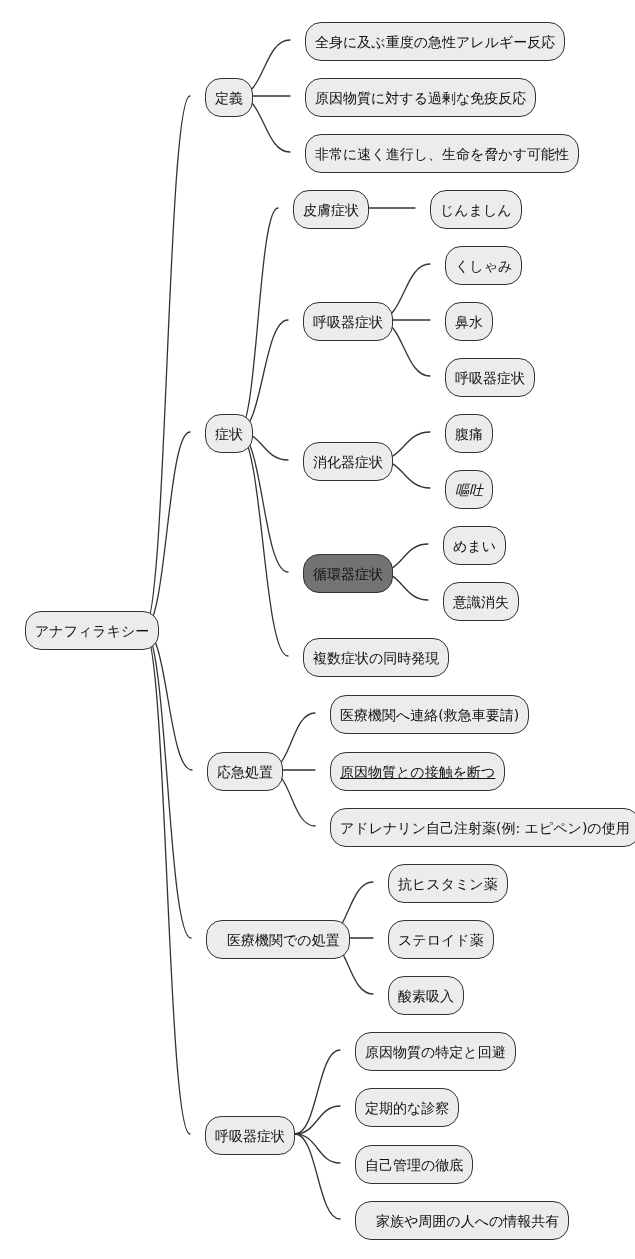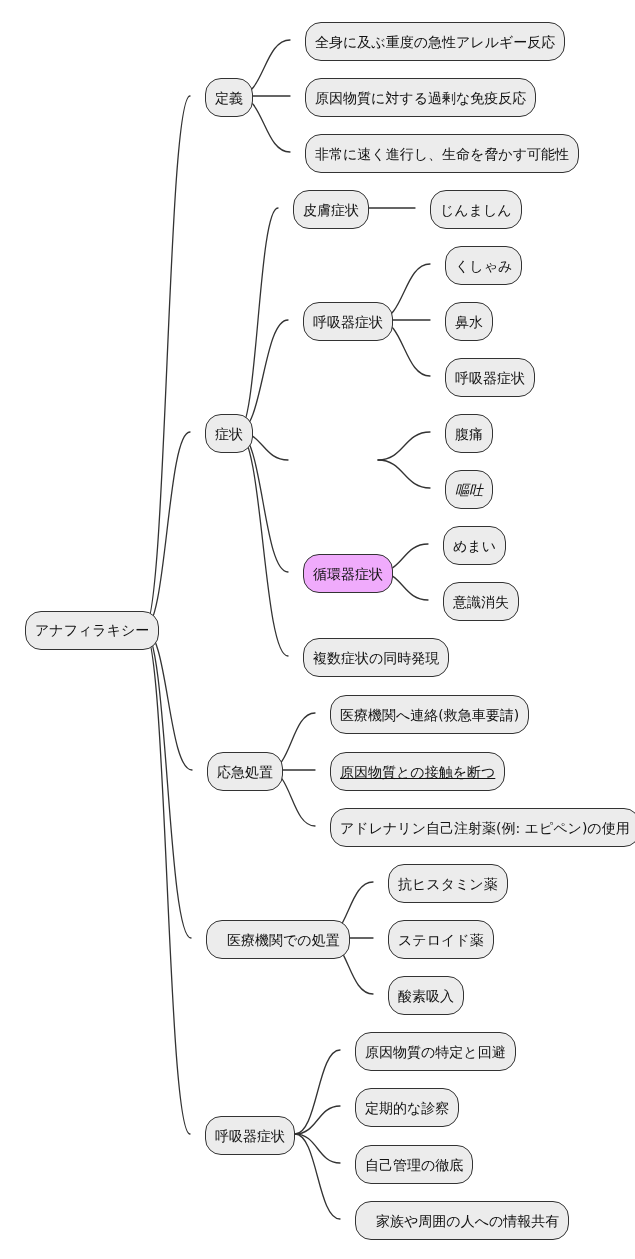--- a/index.html
+++ b/index.html
@@ -70,35 +70,36 @@
       <path d="M324,938 C348.5,938 348.5,882 373,882" fill="none" stroke="#333333" stroke-width="1.3" stroke-linecap="round"></path>
       <path d="M324,938 L373,938" fill="none" stroke="#333333" stroke-width="1.3" stroke-linecap="round"></path>
       <path d="M324,938 C348.5,938 348.5,994 373,994" fill="none" stroke="#333333" stroke-width="1.3" stroke-linecap="round"></path>
       <path d="M144,629 C167,629 167,1134 190,1134" fill="none" stroke="#333333" stroke-width="1.3" stroke-linecap="round"></path>
       <path d="M295,1134 C317.5,1134 317.5,1050 340,1050" fill="none" stroke="#333333" stroke-width="1.3" stroke-linecap="round"></path>
       <path d="M295,1134 C317.5,1134 317.5,1106 340,1106" fill="none" stroke="#333333" stroke-width="1.3" stroke-linecap="round"></path>
       <path d="M295,1134 C317.5,1134 317.5,1163 340,1163" fill="none" stroke="#333333" stroke-width="1.3" stroke-linecap="round"></path>
       <path d="M295,1134 C317.5,1134 317.5,1219 340,1219" fill="none" stroke="#333333" stroke-width="1.3" stroke-linecap="round"></path>
     </svg>
 
-<div class="node" style="left: 10px; top: 611px; background: rgb(236, 236, 236); border-color: rgb(51, 51, 51); color: rgb(17, 17, 17); font-family: Liberation Serif, serif;">アナフィラキシー</div>
+<div class="node" style="left: 10px; top: 611px; background: rgb(236, 236, 236); border-color: rgb(51, 51, 51); color: rgb(17, 17, 17);">アナフィラキシー</div>
     <div class="node" style="left: 190px; top: 78px; background: rgb(236, 236, 236); border-color: rgb(51, 51, 51); color: rgb(17, 17, 17);">定義</div>
     <div class="node" style="left: 290px; top: 22px; background: rgb(236, 236, 236); border-color: rgb(51, 51, 51); color: rgb(17, 17, 17);">全身に及ぶ重度の急性アレルギー反応</div>
     <div class="node" style="left: 290px; top: 78px; background: rgb(236, 236, 236); border-color: rgb(51, 51, 51); color: rgb(17, 17, 17);">原因物質に対する過剰な免疫反応</div>
     <div class="node" style="left: 290px; top: 134px; background: rgb(236, 236, 236); border-color: rgb(51, 51, 51); color: rgb(17, 17, 17);">非常に速く進行し、生命を脅かす可能性</div>
     <div class="node" style="left: 190px; top: 414px; background: rgb(236, 236, 236); border-color: rgb(51, 51, 51); color: rgb(17, 17, 17);">症状</div>
     <div class="node" style="left: 278px; top: 190px; background: rgb(236, 236, 236); border-color: rgb(51, 51, 51); color: rgb(17, 17, 17);">皮膚症状</div>
     <div class="node" style="left: 415px; top: 190px; background: rgb(236, 236, 236); border-color: rgb(51, 51, 51); color: rgb(17, 17, 17);">じんましん</div>
     <div class="node" style="left: 288px; top: 302px; background: rgb(236, 236, 236); border-color: rgb(51, 51, 51); color: rgb(17, 17, 17);">呼吸器症状</div>
     <div class="node" style="left: 430px; top: 246px; background: rgb(236, 236, 236); border-color: rgb(51, 51, 51); color: rgb(17, 17, 17);">くしゃみ</div>
     <div class="node" style="left: 430px; top: 302px; background: rgb(236, 236, 236); border-color: rgb(51, 51, 51); color: rgb(17, 17, 17);">鼻水</div>
     <div class="node" style="left: 430px; top: 358px; background: rgb(236, 236, 236); border-color: rgb(51, 51, 51); color: rgb(17, 17, 17);">呼吸器症状</div>
+    <div class="node" style="left: 288px; top: 442px; background: rgb(236, 236, 236); border-color: rgb(51, 51, 51); color: rgb(17, 17, 17);">消化器症状</div>
     <div class="node" style="left: 430px; top: 414px; background: rgb(236, 236, 236); border-color: rgb(51, 51, 51); color: rgb(17, 17, 17);">腹痛</div>
     <div class="node" style="left: 430px; top: 470px; background: rgb(236, 236, 236); border-color: rgb(51, 51, 51); color: rgb(17, 17, 17); font-style: italic;">嘔吐</div>
-    <div class="node" style="left: 288px; top: 554px; background: #f0abfc; border-color: rgb(51, 51, 51); color: rgb(17, 17, 17);">循環器症状</div>
+    <div class="node" style="left: 288px; top: 554px; background: #737373; border-color: rgb(51, 51, 51); color: rgb(17, 17, 17);">循環器症状</div>
     <div class="node" style="left: 428px; top: 526px; background: rgb(236, 236, 236); border-color: rgb(51, 51, 51); color: rgb(17, 17, 17);">めまい</div>
     <div class="node" style="left: 428px; top: 582px; background: rgb(236, 236, 236); border-color: rgb(51, 51, 51); color: rgb(17, 17, 17);">意識消失</div>
     <div class="node" style="left: 288px; top: 638px; background: rgb(236, 236, 236); border-color: rgb(51, 51, 51); color: rgb(17, 17, 17);">複数症状の同時発現</div>
     <div class="node" style="left: 192px; top: 752px; background: rgb(236, 236, 236); border-color: rgb(51, 51, 51); color: rgb(17, 17, 17);">応急処置</div>
     <div class="node" style="left: 315px; top: 695px; background: rgb(236, 236, 236); border-color: rgb(51, 51, 51); color: rgb(17, 17, 17);">医療機関へ連絡(救急車要請)</div>
     <div class="node" style="left: 315px; top: 752px; background: rgb(236, 236, 236); border-color: rgb(51, 51, 51); color: rgb(17, 17, 17); text-decoration: underline;">原因物質との接触を断つ</div>
     <div class="node" style="left: 315px; top: 808px; background: rgb(236, 236, 236); border-color: rgb(51, 51, 51); color: rgb(17, 17, 17);">アドレナリン自己注射薬(例: エピペン)の使用</div>
     <div class="node" style="left: 191px; top: 920px; background: rgb(236, 236, 236); border-color: rgb(51, 51, 51); color: rgb(17, 17, 17); padding-left: 20px;">医療機関での処置</div>
     <div class="node" style="left: 373px; top: 864px; background: rgb(236, 236, 236); border-color: rgb(51, 51, 51); color: rgb(17, 17, 17);">抗ヒスタミン薬</div>
     <div class="node" style="left: 373px; top: 920px; background: rgb(236, 236, 236); border-color: rgb(51, 51, 51); color: rgb(17, 17, 17);">ステロイド薬</div>

